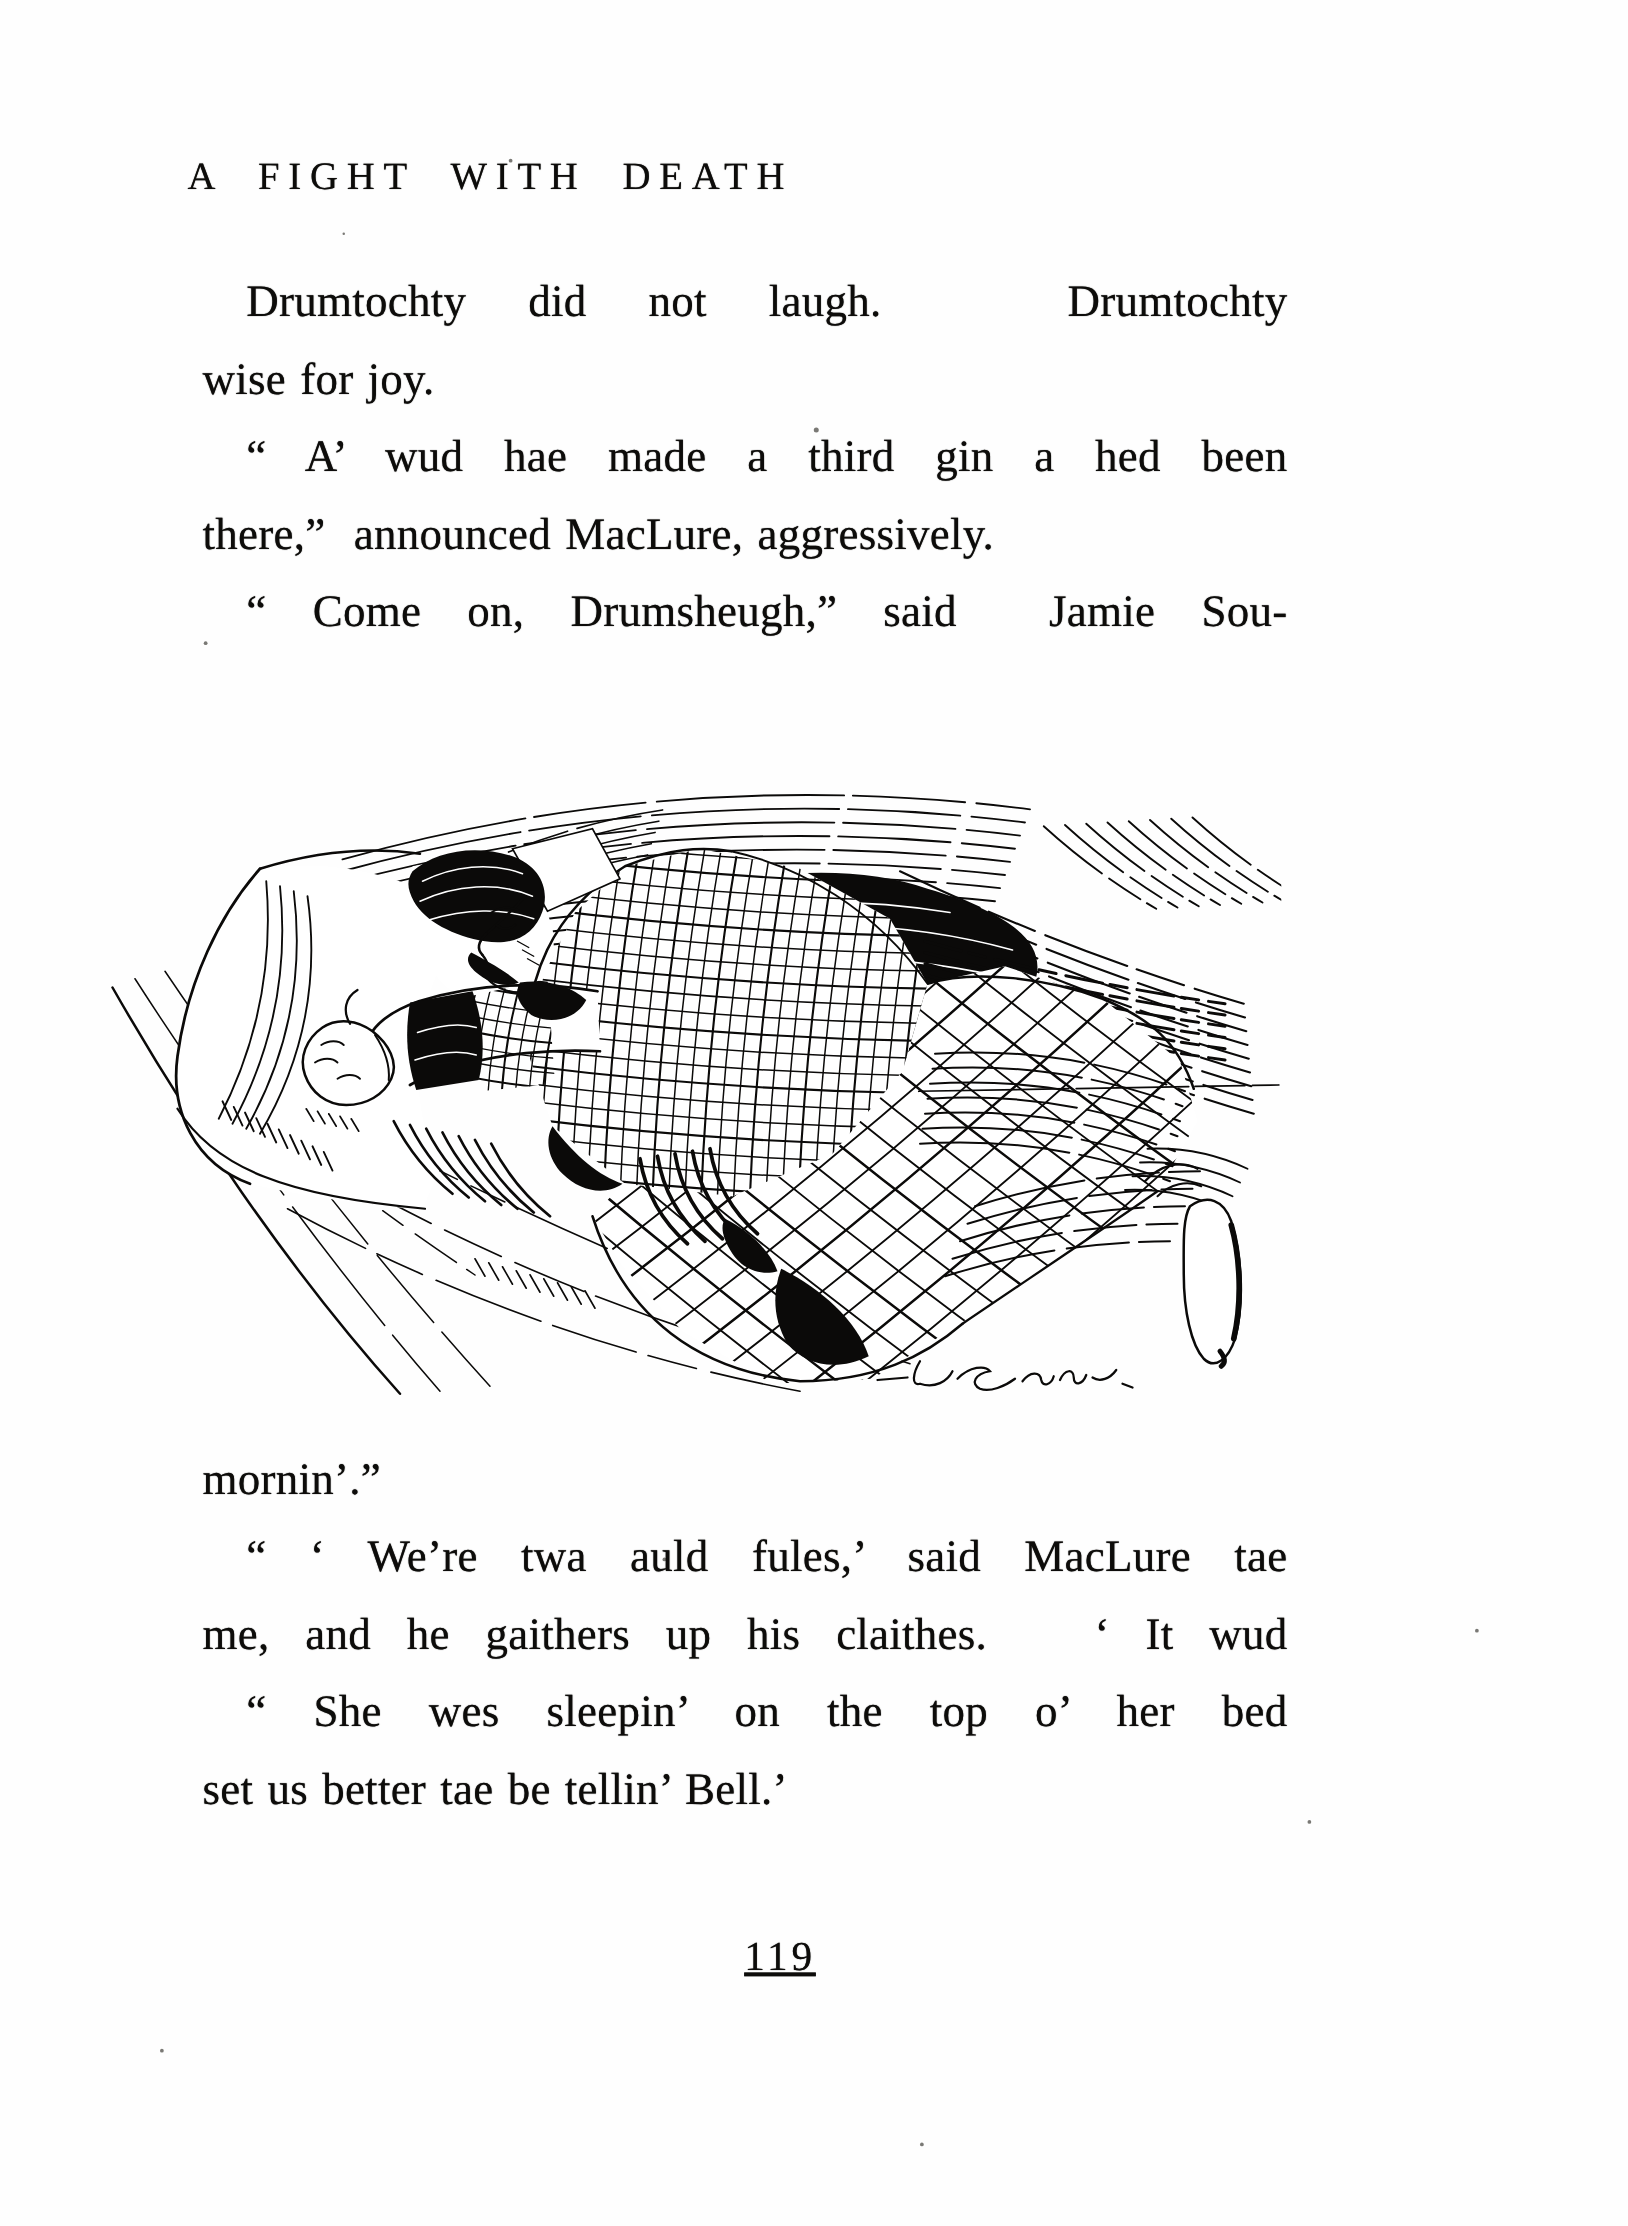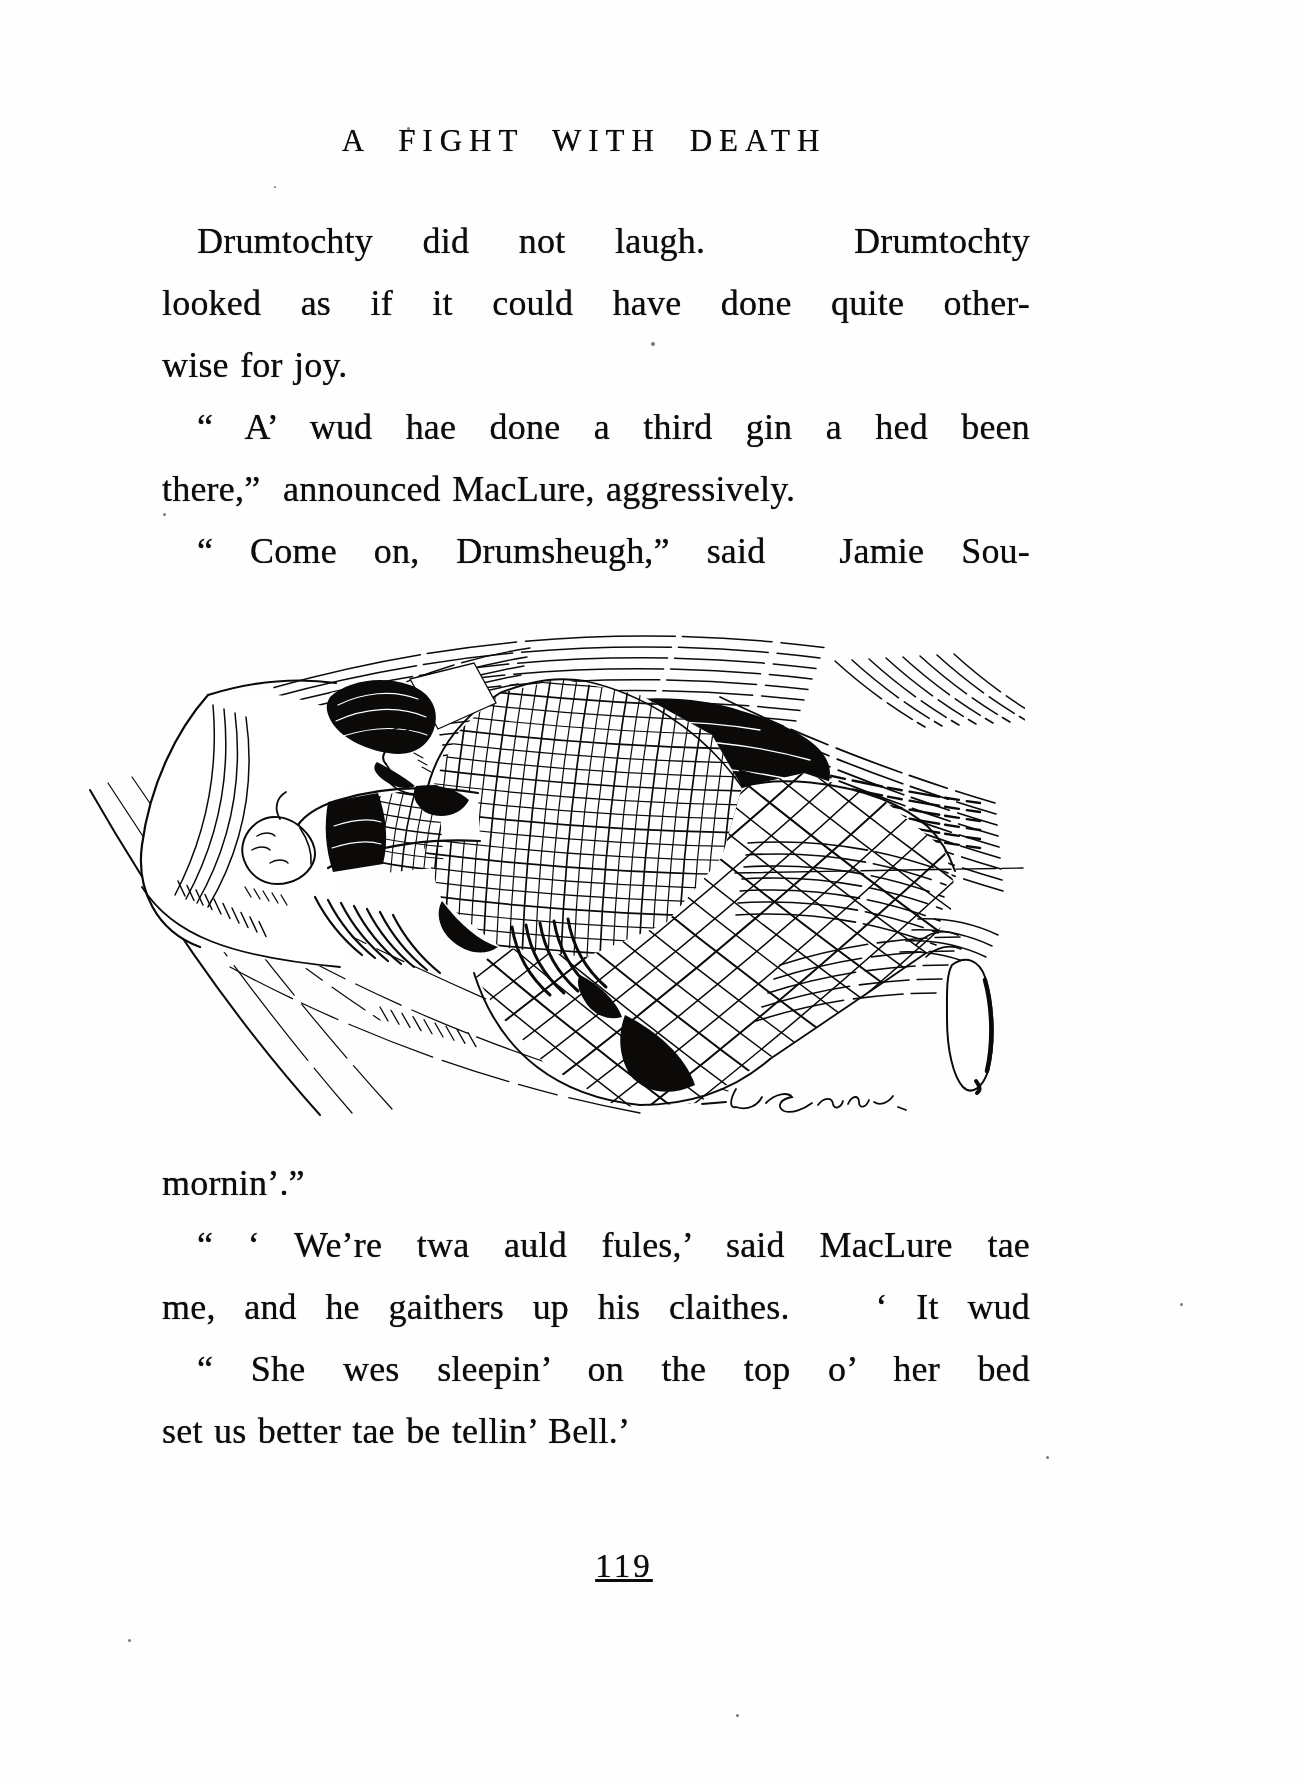--- a/index.html
+++ b/index.html
@@ -2,21 +2,21 @@
 <html><head>
 <meta charset="utf-8">
 <style>
   html,body{margin:0;padding:0;background:#d8d8d4;}
   .page{
     position:relative;width:1302px;height:1781px;background:#fefefe;
     font-family:"Liberation Serif","DejaVu Serif",serif;color:#0d0c0a;
     overflow:hidden;margin:0 auto;
   }
   .running-head{
-    position:absolute;left:150px;top:121px;width:868px;text-align:center;
+    position:absolute;left:150px;top:121px;width:868px;
     font-size:31px;line-height:40px;letter-spacing:7px;word-spacing:14px;
     text-shadow:0 0 .7px rgba(10,10,8,.85);
   }
   .textblock{
     position:absolute;left:162px;width:868px;
     font-size:36px;line-height:62px;letter-spacing:.2px;word-spacing:.06em;
     text-shadow:0 0 .8px rgba(10,10,8,.85);
   }
   .textblock.top{top:210px;}
   .textblock.bottom{top:1152px;}
@@ -35,23 +35,22 @@
 </style>
 </head>
 <body>
 
 <div class="page">
 
   <div class="running-head">A FIGHT WITH DEATH</div>
 
   <div class="textblock top">
     <div class="line j indent">Drumtochty did not laugh.   Drumtochty</div>
-    <div class="line j">looked as if it could have done quite other-</div>
     <div class="line">wise for joy.</div>
-    <div class="line j indent">“ A’ wud hae done a third gin a hed been</div>
+    <div class="line j indent">“ A’ wud hae made a third gin a hed been</div>
     <div class="line">there,”  announced MacLure, aggressively.</div>
     <div class="line j indent">“ Come on, Drumsheugh,” said  Jamie Sou-</div>
   </div>
 
   <figure class="illo" aria-label="Pen-and-ink drawing of a bearded man asleep on his side in bed, wearing plaid nightclothes, head on a pillow with one arm stretched out across it">
     <svg id="sketch" viewBox="0 0 945 485">
         <defs>
           <clipPath id="cj">
             <polygon points="355,145 380,95 420,58 480,44 560,60 632,100 662,152 642,222 586,288 506,322 420,312 362,266 342,206"></polygon>
           </clipPath>

